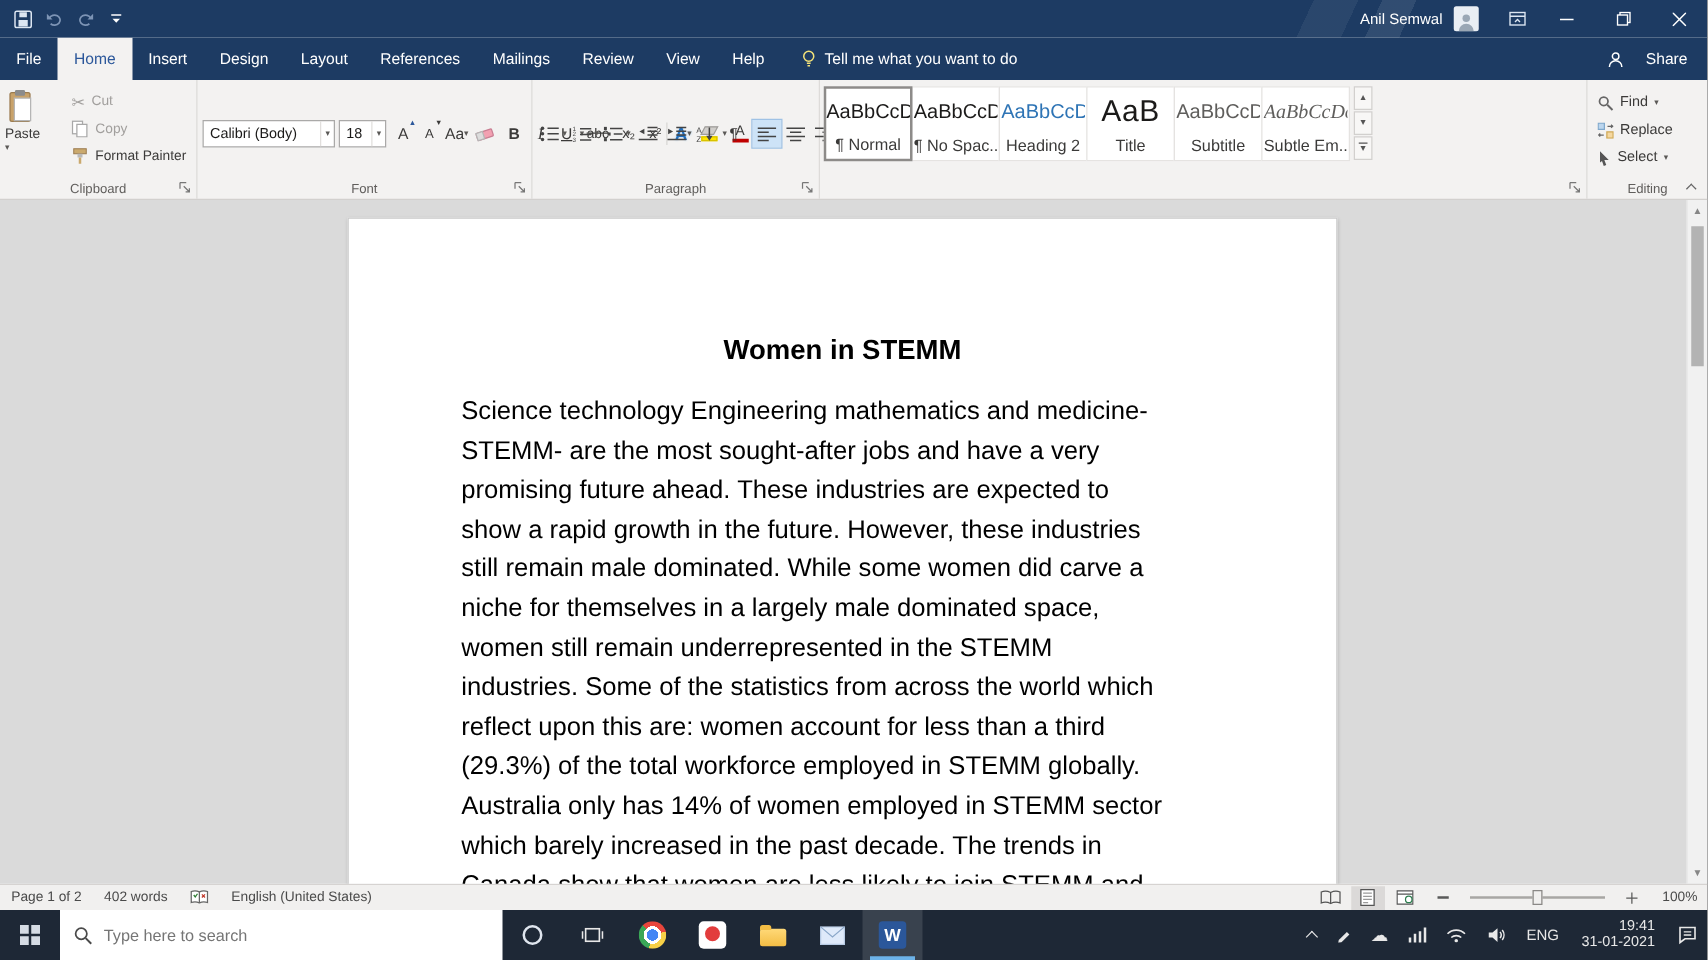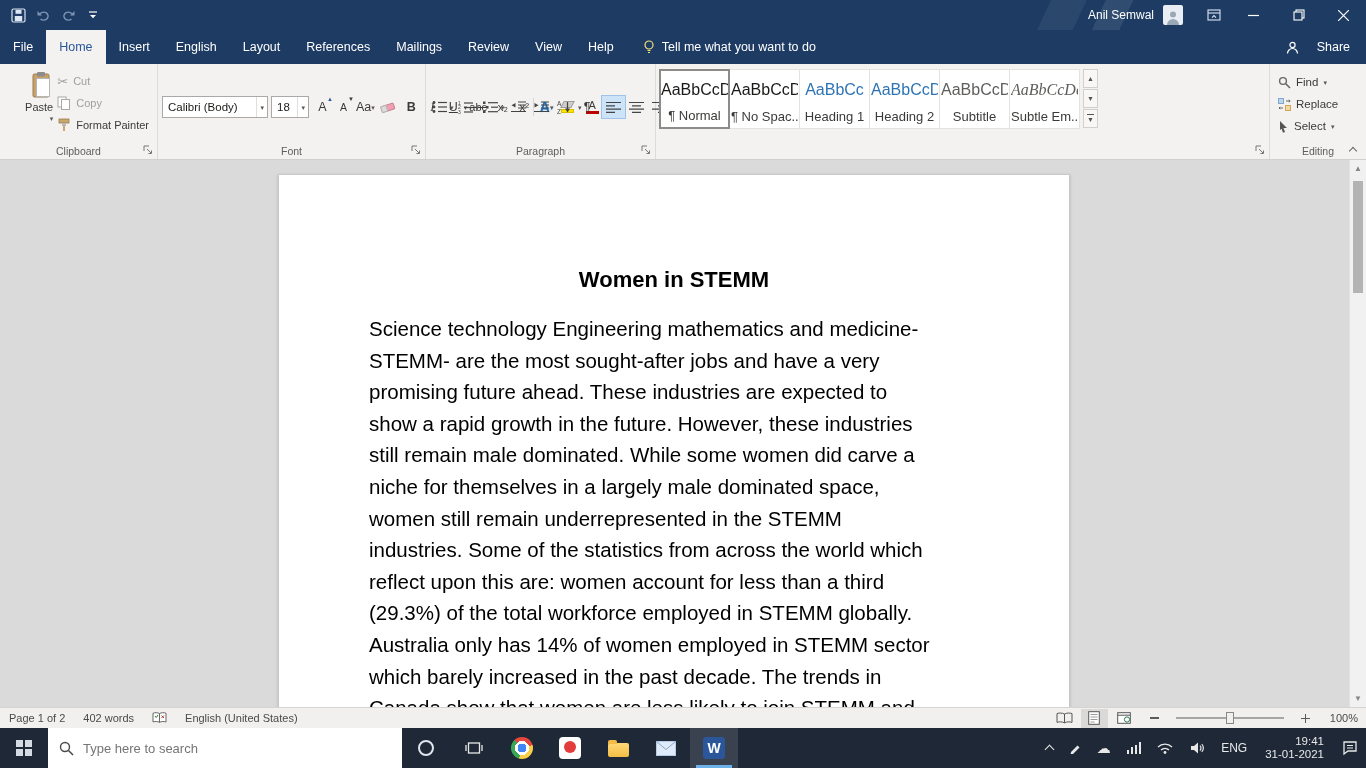--- a/index.html
+++ b/index.html
@@ -28,21 +28,21 @@
 
   
   .ribbon { height:96px; background:#f3f2f1; border-bottom:1px solid #d2d0ce; display:flex; position:relative; flex:0 0 auto; }
   .rgroup { position:relative; border-right:1px solid #ddDbd9; padding:3px 4px 16px; display:flex; }
   .g-label { position:absolute; bottom:2px; left:0; right:0; text-align:center; font-size:10.5px; color:#605e5c; }
   .launcher { position:absolute; right:3px; bottom:3px; width:11px; height:11px; display:flex; }
   .caret { font-size:7px; color:#5a5856; line-height:1; }
   .vsep { width:1px; height:18px; background:#d8d6d4; margin:0 2px; align-self:center; }
 
   
-  .pastebtn { width:52px; display:flex; flex-direction:column; align-items:flex-end; gap:2px; padding-top:4px; font-size:11px; color:#3b3a39; }
+  .pastebtn { width:52px; display:flex; flex-direction:column; align-items:flex-start; gap:2px; padding-top:4px; font-size:11px; color:#3b3a39; }
   .clipcol { display:flex; flex-direction:column; margin-top:3px; }
   .sbtn { display:flex; align-items:center; gap:5px; height:22px; padding:0 4px; font-size:11px; color:#3b3a39; white-space:nowrap; }
   .sbtn.dim, .sbtn.dim .gicon { color:#a19f9d; }
   .gicon { font-size:13px; line-height:1; }
 
   
   .fg { display:flex; flex-direction:row; gap:3px; padding-top:4px; }
   .frow { display:flex; align-items:center; }
   .combo { height:22px; border:1px solid #aaa9a8; background:#fff; display:flex; align-items:center; margin-right:3px; }
   .combo input { border:none; outline:none; font-size:11.5px; color:#1b1a19; padding:0 2px 0 5px; width:100%; font-family:inherit; background:transparent; }
@@ -200,21 +200,21 @@
             <path d="M0 0 L11 11 M11 0 L0 11" stroke="#fff" stroke-width="1.2"></path>
           </svg>
       </span>
     </div>
   </div>
 
   <div class="tabrow">
     <div class="tab">File</div>
     <div class="tab active">Home</div>
     <div class="tab">Insert</div>
-    <div class="tab">English</div>
+    <div class="tab">Design</div>
     <div class="tab">Layout</div>
     <div class="tab">References</div>
     <div class="tab">Mailings</div>
     <div class="tab">Review</div>
     <div class="tab">View</div>
     <div class="tab">Help</div>
     <div class="tellme">
       <svg width="12" height="14">
           <circle cx="6" cy="5" r="4" fill="none" stroke="#f3e27a" stroke-width="1.2"></circle>
           <path d="M4.5 10.5 h3 M5 12.5 h2" stroke="#f3e27a" stroke-width="1.2"></path>
@@ -468,27 +468,27 @@
     <div class="rgroup" style="flex:1">
       <div class="stylesbody">
         <div class="scell sel">
           <span class="sprev">AaBbCcDc</span>
           <span class="slbl">¶ Normal</span>
         </div>
         <div class="scell">
           <span class="sprev">AaBbCcDc</span>
           <span class="slbl">¶ No Spac...</span>
         </div>
-        <div class="scell h1">
-          <span class="sprev">AaBbCc</span>
-          <span class="slbl">Heading 1</span>
-        </div>
         <div class="scell h2">
           <span class="sprev">AaBbCcD</span>
           <span class="slbl">Heading 2</span>
+        </div>
+        <div class="scell ttl">
+          <span class="sprev">AaB</span>
+          <span class="slbl">Title</span>
         </div>
         <div class="scell sub">
           <span class="sprev">AaBbCcD</span>
           <span class="slbl">Subtitle</span>
         </div>
         <div class="scell em">
           <span class="sprev">AaBbCcDc</span>
           <span class="slbl">Subtle Em...</span>
         </div>
         <div class="galscroll">

